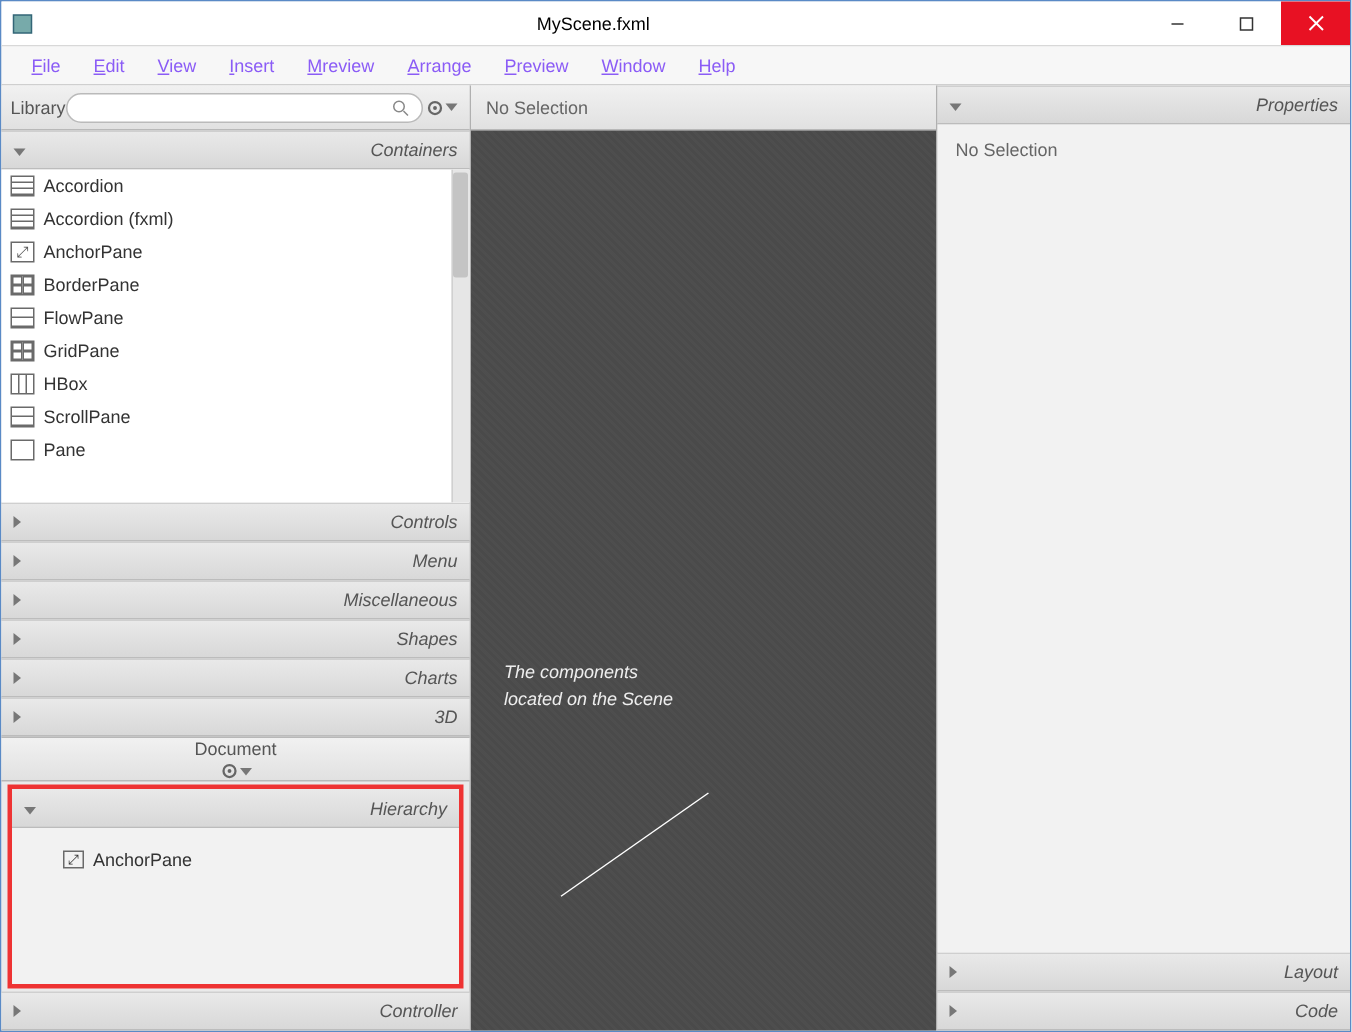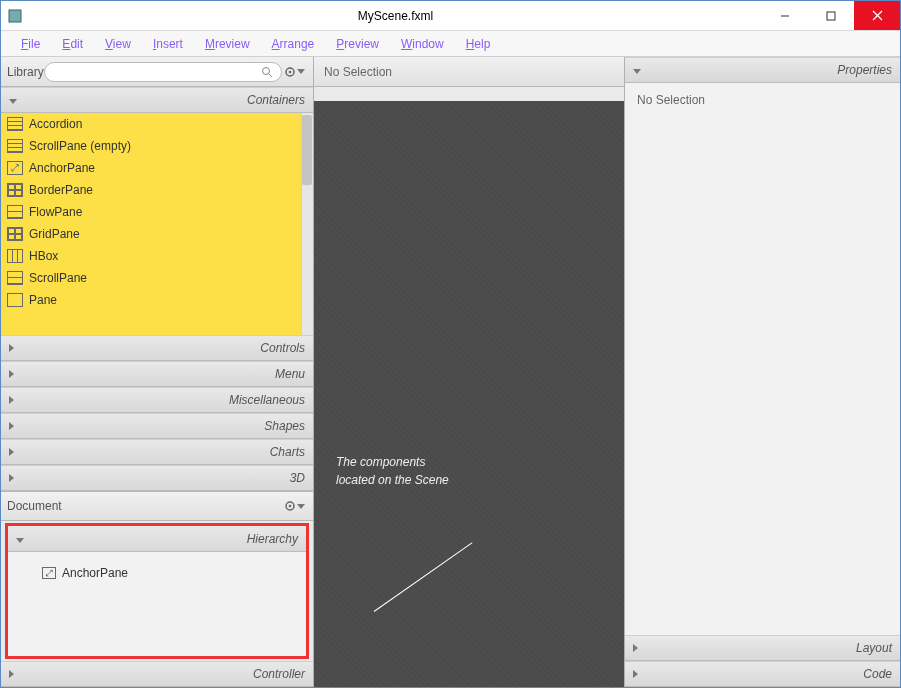--- a/index.html
+++ b/index.html
@@ -34,42 +34,42 @@
 .panel-header .search { flex:1; height:20px; border:1px solid #bababa; border-radius:10px; background:#fff; display:flex; align-items:center; padding:0 8px; color:#888; }
 .panel-header .search .glass { margin-left:auto; color:#888; }
 .panel-header .gear { color:#666; padding:0 2px; display:flex; align-items:center; gap:1px; }
 
 
 .section-bar { height:26px; background:linear-gradient(#e9e9e9,#d8d8d8); border-top:1px solid #cfcfcf; border-bottom:1px solid #bcbcbc; display:flex; align-items:center; padding:0 8px; color:#555;font-style:italic; }
 .section-bar .chev { color:#777; width:14px; }
 .section-bar .lbl { margin-left:auto; }
 
 
-.lib-list { background:#fde047; overflow:hidden; position:relative; }
+.lib-list { background:#ffffff; overflow:hidden; position:relative; }
 .lib-list .scroll-track { position:absolute; right:0; top:0; width:12px; height:100%; background:#e6e6e6; border-left:1px solid #d0d0d0; }
 .lib-list .scroll-thumb { position:absolute; right:1px; top:2px; width:10px; height:70px; background:#c4c4c4; border-radius:2px; }
 .lib-item { height:22px; display:flex; align-items:center; padding:0 6px; gap:6px; color:#333; }
 .lib-item .ic { width:16px; height:14px; border:1px solid #6a6a6a; display:flex; flex-direction:column; }
 .lib-item .ic.grid { flex-direction:row; flex-wrap:wrap; }
 .lib-item .ic.grid span { width:50%; height:50%; border:0.5px solid #6a6a6a; }
 .lib-item .ic.rows span { flex:1; border-bottom:1px solid #6a6a6a; }
 .lib-item .ic.anchor { align-items:center; justify-content:center; font-size:10px; color:#555; }
 .lib-item .ic.single { }
 
 
 .doc { flex:1; display:flex; flex-direction:column; min-height:0; }
 .hier-box { flex:1; border:3px solid #e33; margin:2px 4px 2px 4px; background:#f2f2f2; display:flex; flex-direction:column; }
 .hier-box .section-bar { border-top:none; }
 .hier-content { flex:1; padding:10px 8px; }
 .hier-item { display:flex; align-items:center; gap:6px; padding:4px 6px; color:#333; }
 .hier-item .ic { width:14px; height:12px; border:1px solid #6a6a6a; display:flex; align-items:center; justify-content:center; font-size:9px; }
 
 
 .center-header { height:30px; background:linear-gradient(#f1f1f1,#e1e1e1); border-bottom:1px solid #b8b8b8; display:flex; align-items:center; padding:0 10px; color:#666; }
-.canvas { flex:1; background:#4a4a4a; position:relative; background-image: repeating-linear-gradient(45deg, rgba(255,255,255,0.02) 0 2px, transparent 2px 4px); margin-top: 14px; }
+.canvas { flex:1; background:#4a4a4a; position:relative; background-image: repeating-linear-gradient(45deg, rgba(255,255,255,0.02) 0 2px, transparent 2px 4px); }
 .annotation { position:absolute; left:22px; top:352px; color:#eee; font-family: "Segoe Script", cursive; font-style: italic; font-size:18px; line-height:1.5; }
 .anno-line { position:absolute; left:60px; top:510px; width:120px; height:1px; background:#fff; transform: rotate(-35deg); transform-origin: left center; }
 
 
 .insp-body { flex:1; background:#f2f2f2; padding:10px 12px; color:#666; position:relative; }
 
 
 .tri-down { display:inline-block; width:0; height:0; border-left:4px solid transparent; border-right:4px solid transparent; border-top:5px solid #777; }
 .tri-right { display:inline-block; width:0; height:0; border-top:4px solid transparent; border-bottom:4px solid transparent; border-left:5px solid #777; }
 svg { display:block; }
@@ -155,21 +155,21 @@
               <span></span>
             </span>
             <span>Accordion</span>
           </div>
         <div class="lib-item">
             <span class="ic rows">
               <span></span>
               <span></span>
               <span></span>
             </span>
-            <span>ScrollPane  (empty)</span>
+            <span>Accordion  (fxml)</span>
           </div>
         <div class="lib-item">
             <span class="ic anchor">⤢</span>
             <span>AnchorPane</span>
           </div>
         <div class="lib-item">
             <span class="ic grid">
               <span></span>
               <span></span>
               <span></span>
@@ -235,21 +235,21 @@
         </div>
       <div class="section-bar">
           <span class="chev"><span class="tri-right"></span></span>
           <span class="lbl">Charts</span>
         </div>
       <div class="section-bar">
           <span class="chev"><span class="tri-right"></span></span>
           <span class="lbl">3D</span>
         </div>
 
-      <div class="panel-header" style="border-top:1px solid #b8b8b8;">
+      <div class="panel-header" style="border-top:1px solid #b8b8b8;flex-direction:column;">
         <span class="label">Document</span>
         <div style="flex:1"></div>
         <div class="gear">
           <span>
               <svg width="12" height="12">
                 <circle cx="6" cy="6" r="4" fill="none" stroke="#666" stroke-width="1.5"></circle>
                 <circle cx="6" cy="6" r="1.3" fill="#666"></circle>
               </svg>
             </span>
           <span class="tri-down"></span>

